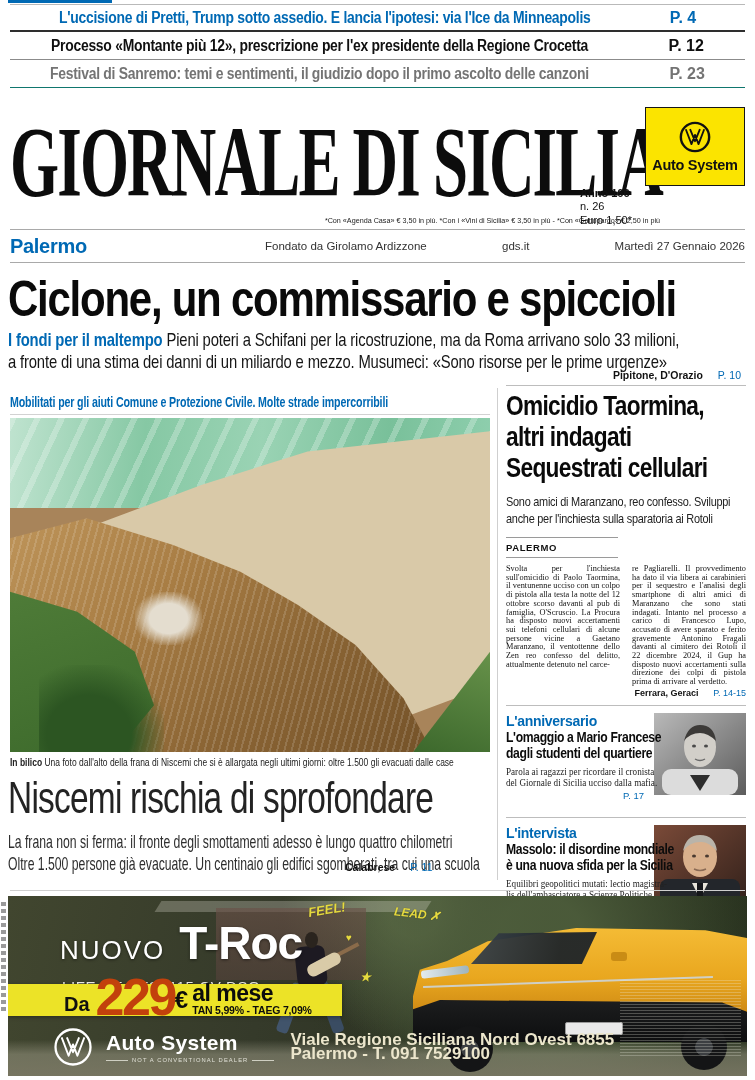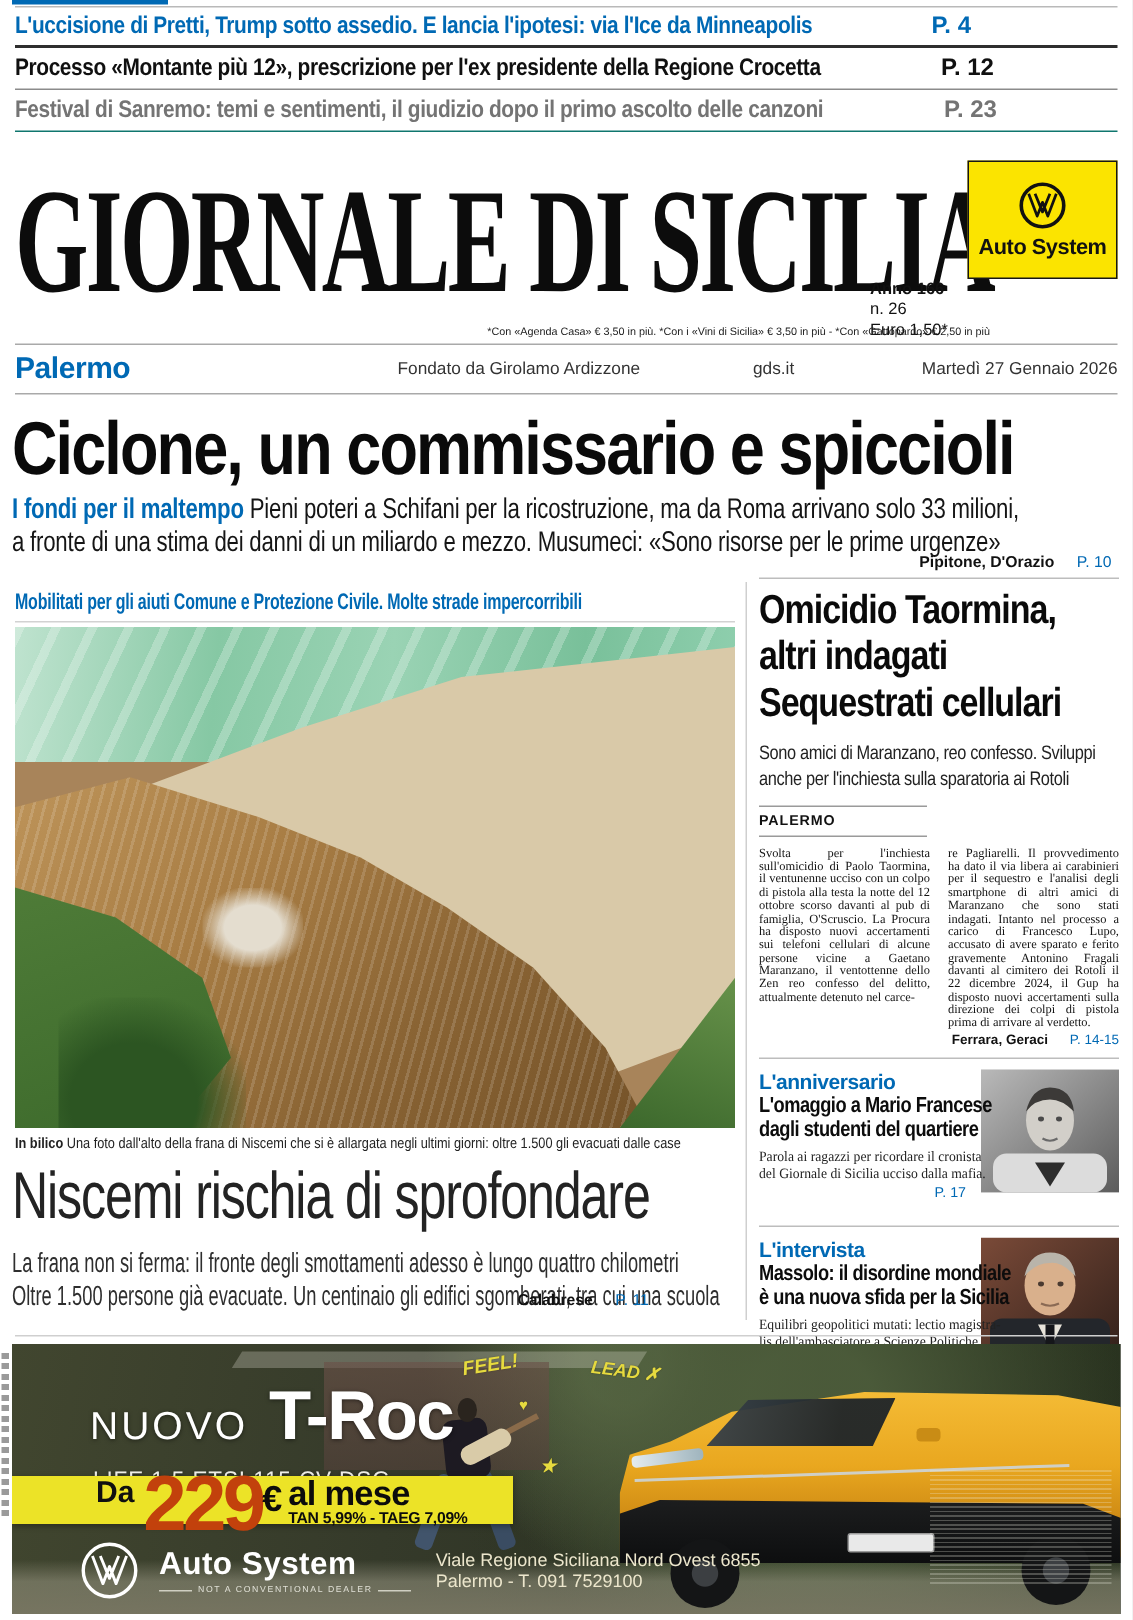--- a/index.html
+++ b/index.html
@@ -11,21 +11,21 @@
     --band-yellow:#ece327;
   }
   *{margin:0;padding:0;box-sizing:border-box;}
   html,body{background:#e8e8e8;}
   body{font-family:"Liberation Sans",sans-serif;color:var(--ink);}
   .page{position:relative;width:755px;height:1080px;background:#fff;margin:0 auto;overflow:hidden;}
 
   
   .blue-tick{position:absolute;left:8px;top:0;width:104px;height:3px;background:var(--blue);}
   .strip{position:absolute;left:10px;right:10px;top:4px;}
-  .strip-row{display:flex;justify-content:flex-start;align-items:center;height:28px;}
+  .strip-row{display:flex;justify-content:center;align-items:center;height:28px;}
   .strip-row .t{font-weight:bold;font-size:16px;letter-spacing:-0.3px;white-space:nowrap;transform:scaleX(.87);transform-origin:left center;}
   .strip-row .p{font-weight:bold;font-size:16px;}
   .strip-row1{border-top:1px solid #b9b9b9;border-bottom:2px solid #2e2e2e;color:var(--blue);}
   .strip-row2{border-bottom:1.5px solid #8b8b8b;color:#101010;}
   .strip-row3{border-bottom:1px solid #0f766e;color:var(--gray);}
 
   
   .nameplate{position:absolute;left:10px;top:106px;font-family:"Liberation Serif",serif;font-weight:900;font-size:70px;letter-spacing:-2px;white-space:nowrap;transform:scale(.9,1.42);transform-origin:left top;color:#0c0c0c;}
   .sponsor-box{position:absolute;left:645px;top:107px;width:100px;height:79px;background:var(--yellow);border:1.5px solid #161616;display:flex;flex-direction:column;align-items:center;justify-content:center;gap:3px;}
   .sponsor-box svg{width:34px;height:34px;color:#111;}
@@ -136,34 +136,34 @@
   .doodle{position:absolute;color:#e6da3f;font-style:italic;font-weight:bold;text-shadow:0 0 1px rgba(0,0,0,.4);}
   .dd1{left:300px;top:6px;font-size:13px;transform:rotate(-9deg);}
   .dd2{left:386px;top:11px;font-size:12px;transform:rotate(7deg);}
   .dd3{left:338px;top:36px;font-size:10px;}
   .dd4{left:352px;top:74px;font-size:12px;}
 
   .ad-title{position:absolute;left:52px;top:20px;display:flex;align-items:baseline;color:#fff;text-shadow:0 1px 3px rgba(0,0,0,.5);}
   .ad-model-prefix{font-size:26px;font-weight:300;letter-spacing:2px;}
   .ad-model{font-size:46px;font-weight:900;margin-left:14px;letter-spacing:-1px;}
   .ad-trim{position:absolute;left:54px;top:66px;color:#f2f2ea;font-size:15px;letter-spacing:0.6px;font-weight:500;text-shadow:0 1px 2px rgba(0,0,0,.5);margin-top:16px;}
-  .ad-band{position:absolute;left:0;top:88px;width:334px;height:32px;background:var(--band-yellow);display:flex;align-items:flex-start;box-shadow:0 1px 4px rgba(0,0,0,.35);}
+  .ad-band{position:absolute;left:0;top:88px;width:334px;height:32px;background:var(--band-yellow);display:flex;align-items:flex-end;box-shadow:0 1px 4px rgba(0,0,0,.35);}
   .band-da{font-size:20px;font-weight:800;margin-left:56px;color:#101010;}
   .band-price{font-size:52px;font-weight:900;letter-spacing:-2.5px;line-height:38px;margin-left:6px;color:#c2410c;}
   .band-cur{font-size:24px;font-weight:900;align-self:flex-start;margin-top:2px;color:#0c0c0c;}
   .band-right{display:flex;flex-direction:column;margin-left:4px;color:#0c0c0c;}
   .band-permonth{font-size:23px;font-weight:900;letter-spacing:-0.5px;line-height:22px;}
   .band-fin{font-size:10.5px;font-weight:800;letter-spacing:-0.2px;}
   .ad-dealer{position:absolute;left:44px;top:130px;display:flex;align-items:center;color:#fff;}
   .vw-badge{width:42px;height:42px;color:#fff;flex:none;}
   .dealer-id{margin-left:12px;}
   .dealer-name{font-size:21px;font-weight:800;letter-spacing:0.3px;}
   .dealer-tag{display:flex;align-items:center;gap:4px;font-size:5.8px;letter-spacing:1.1px;color:#e0e0d6;margin-top:2px;}
   .dealer-tag:before,.dealer-tag:after{content:"";width:22px;border-top:1px solid #cfcfc2;}
-  .dealer-addr{margin-left:16px;font-size:12px;line-height:14.5px;color:#ece6cc;font-weight:400;}
+  .dealer-addr{margin-left:16px;font-size:17px;line-height:14.5px;color:#ece6cc;font-weight:700;}
   .ad-avail{position:absolute;left:612px;top:16px;width:121px;height:58px;background:#f2e71f;color:#101010;display:flex;flex-direction:column;justify-content:center;padding-left:9px;font-weight:900;font-size:17.5px;line-height:19px;letter-spacing:-0.5px;}
   .ad-legal{position:absolute;left:612px;top:84px;width:121px;height:78px;background:repeating-linear-gradient(180deg,rgba(238,238,226,.6) 0 1px,transparent 1px 3px);opacity:.45;}
 </style>
 </head>
 <body>
 
 <div class="page">
 
   <div class="blue-tick"></div>
   <div class="strip">

